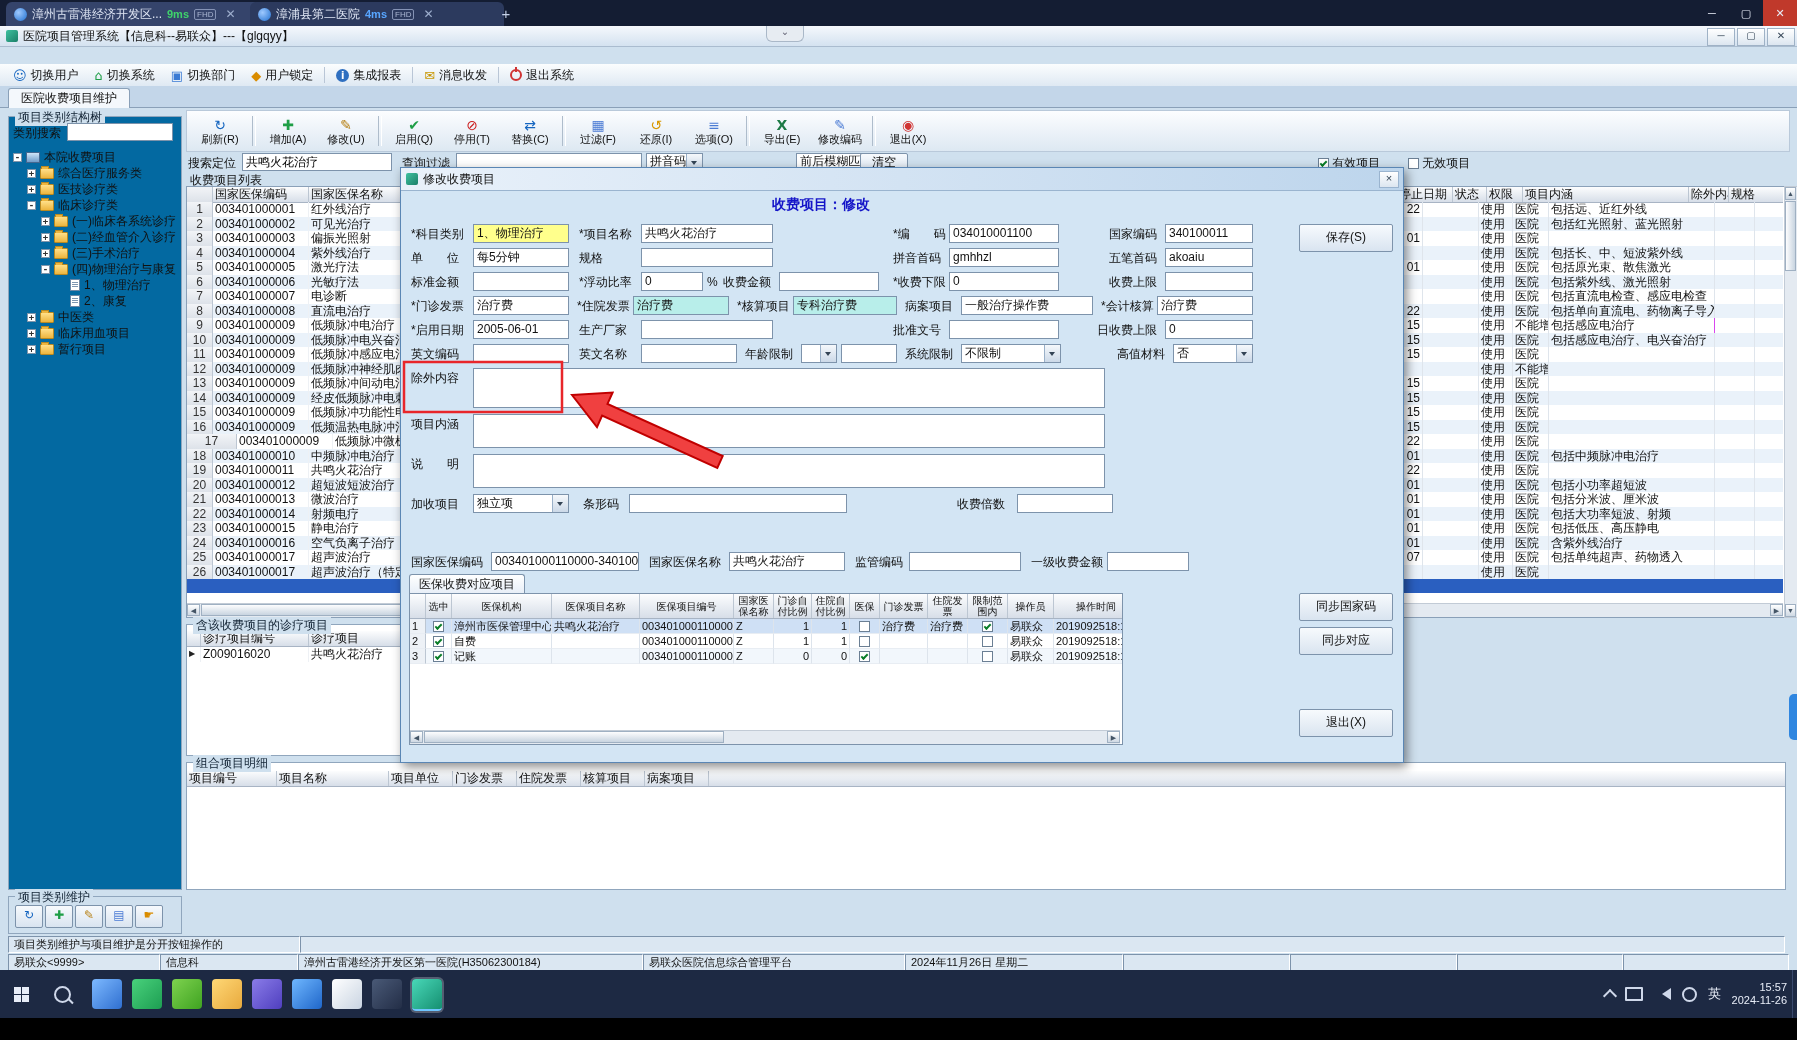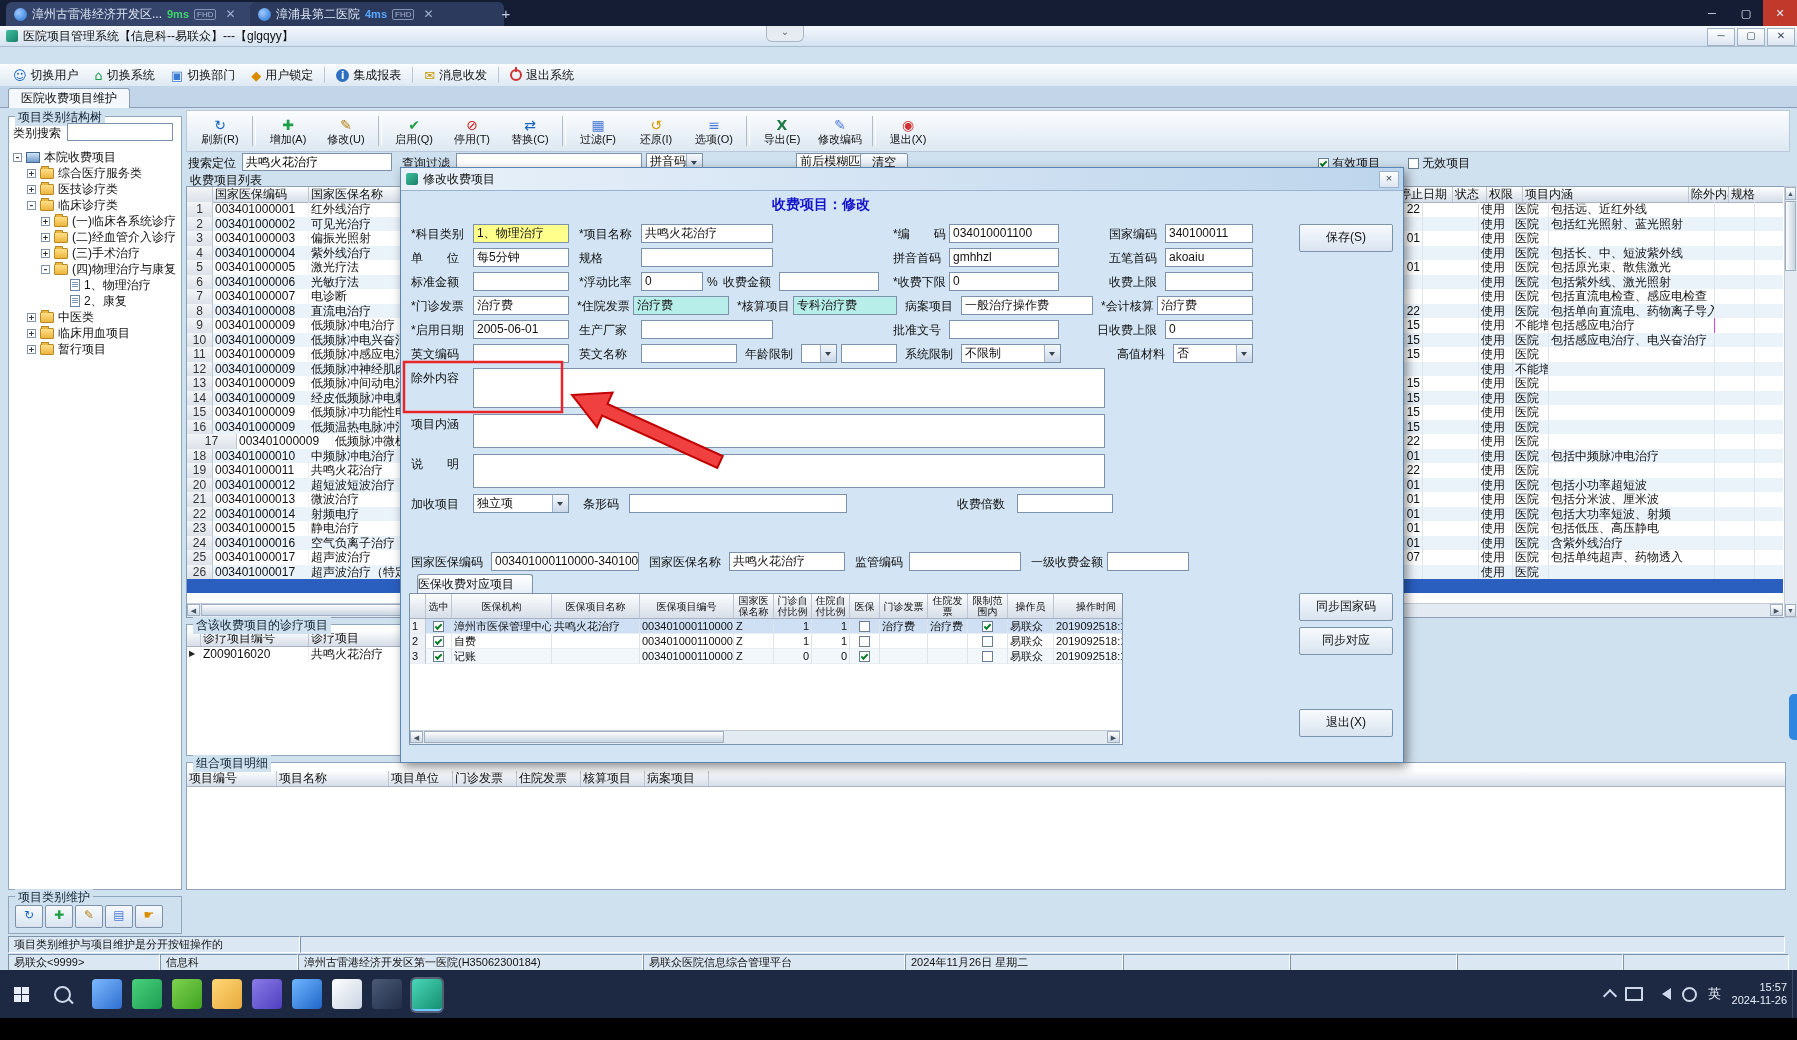--- a/index.html
+++ b/index.html
@@ -95,22 +95,22 @@
   #dialog-title .dclose{position:absolute;right:4px;top:3px;width:18px;height:15px;border:1px solid #9ab4cf;background:linear-gradient(#fff,#dce6f0);
     text-align:center;line-height:13px;font-size:11px;color:#345}
   #dialog-heading{position:absolute;left:60px;top:28px;width:720px;text-align:center;color:#1414c8;font-weight:bold;font-size:14px}
   .frow{position:absolute;left:0;width:880px;height:20px}
   .frow .flb{position:absolute;line-height:20px;white-space:nowrap}
   .ffd{position:absolute;height:19px;border:1px solid #7d93ab;background:#fff;line-height:17px;padding:0 3px;
     overflow:hidden;white-space:nowrap;box-sizing:border-box}
   .ffd.yellow{background:#ffff8c}
   .ffd.cyan{background:#b8eeea}
   .ffd.area{line-height:14px;white-space:normal}
-  .dtab{position:absolute;left:16px;top:406px;width:114px;height:19px;background:linear-gradient(#ffffff,#e7eef7);
-    border:1px solid #7d93ab;border-bottom:none;line-height:18px;border-radius:3px 3px 0 0}
+  .dtab{position:absolute;left:8px;top:406px;width:114px;height:19px;background:linear-gradient(#ffffff,#e7eef7);
+    border:1px solid #7d93ab;border-bottom:none;text-align:center;line-height:18px;border-radius:3px 3px 0 0}
   #dialog-grid{position:absolute;left:8px;top:425px;width:712px;height:150px;background:#fff;border:1px solid #7d93ab;overflow:hidden}
   .dhead{display:flex;height:24px;background:linear-gradient(#fcfdfe,#d7dee8);border-bottom:1px solid #a8b4c4}
   .dhead span{flex:none;border-right:1px solid #bcc6d2;font-size:10px;line-height:11px;text-align:center;overflow:hidden;
     display:flex;align-items:center;justify-content:center;box-sizing:border-box;white-space:normal}
   .drow{display:flex;height:15px;line-height:14px;font-size:11px;white-space:nowrap}
   .drow>span{flex:none;overflow:hidden;padding:0 2px;border-right:1px solid #dde4ec;border-bottom:1px solid #e8edf3;box-sizing:border-box}
   .drow:nth-of-type(odd){background:#f2f7fc}
   .drow.selected{background:#cfe0f5}
   .dbtn{position:absolute;left:898px;width:92px;height:26px;background:linear-gradient(#f7fafd,#d9e4f0);border:1px solid #7d93ab;
     border-radius:2px;text-align:center;line-height:24px;font-size:12px}
@@ -199,21 +199,21 @@
     <div class="qbtn">
         <span class="qi power"></span>
         <span>退出系统</span>
       </div>
   </div>
 
   <div id="tabstrip">
     <div id="doc-tab">医院收费项目维护</div>
   </div>
 
-  <div class="gb" style="left:8px;top:116px;width:172px;height:772px;background:#ffffff">
+  <div class="gb" style="left:8px;top:116px;width:172px;height:772px;background:#0369a1">
     <span class="lg">项目类别结构树</span>
     <div class="abs" style="left:4px;top:8px">类别搜索</div>
     <div class="abs" style="left:58px;top:6px"><input class="fld" style="width: 106px;" value=""></div>
     <div class="abs" style="left:2px;top:32px;width:166px">
       <div class="titem" style="padding-left:2px">
           <span class="texp">-</span>
           <span class="tico computer"></span>
           <span>本院收费项目</span>
         </div>
       <div class="titem" style="padding-left:16px">

